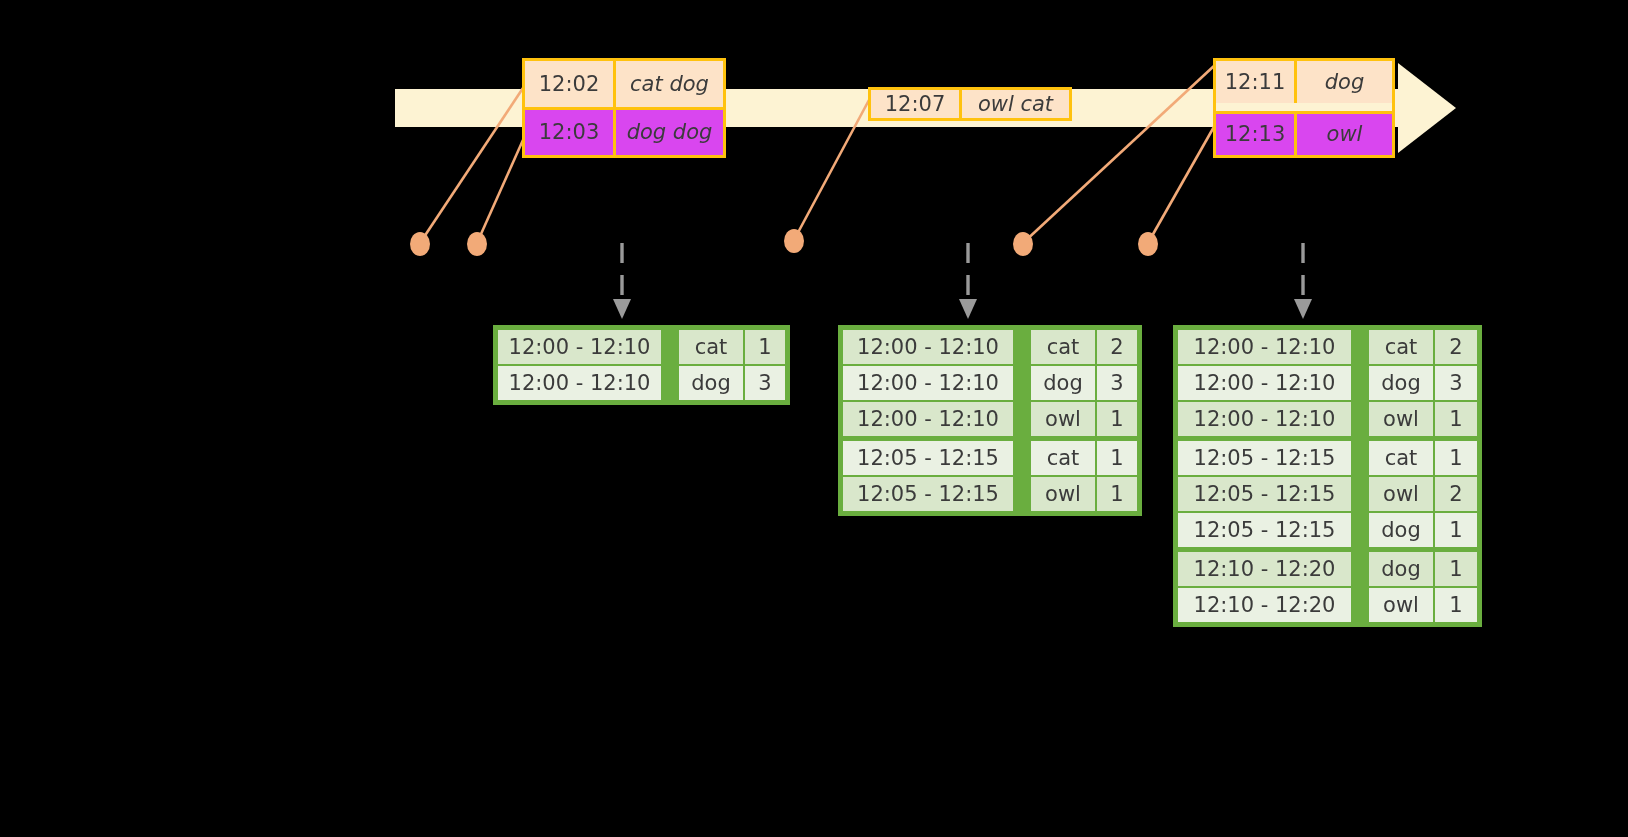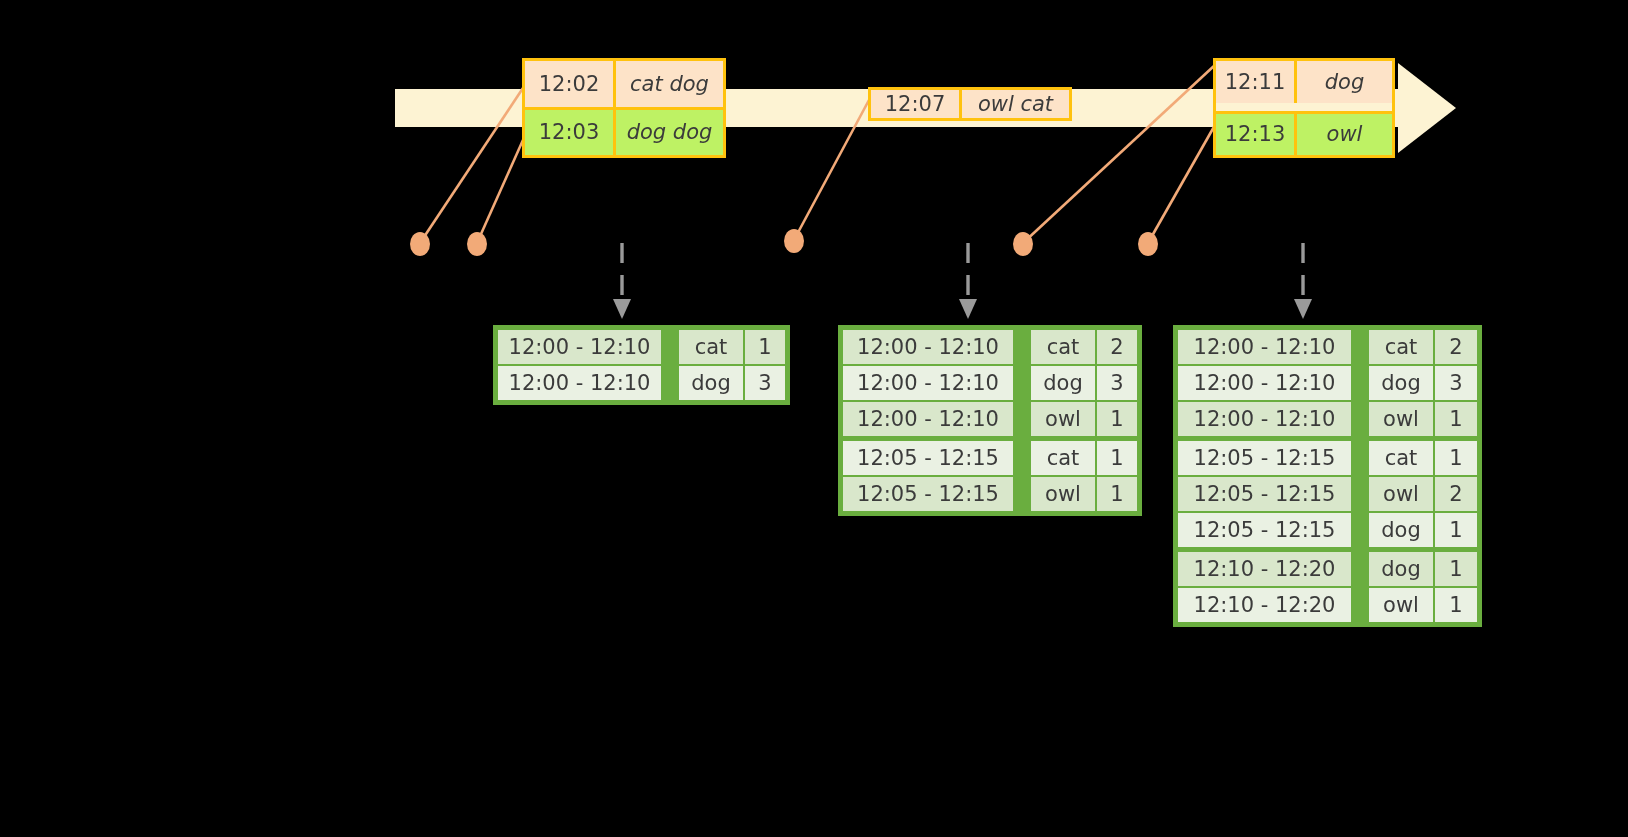--- a/index.html
+++ b/index.html
@@ -30,21 +30,21 @@
   }
   .ev-row{display:flex;flex:1 1 0;min-height:0;}
   .ev-row + .ev-row{border-top:3px solid #ffc20e;}
   .ev-time,.ev-val{
     display:flex;align-items:center;justify-content:center;
     font-size:21px;color:#3b3b3b;white-space:nowrap;
   }
   .ev-time{width:88px;border-right:3px solid #ffc20e;}
   .ev-val{flex:1 1 auto;font-style:italic;}
   .sh-a .ev-time,.sh-a .ev-val{background:#fde3c8;}
-  .sh-b .ev-time,.sh-b .ev-val{background:#bef264;}
+  .sh-b .ev-time,.sh-b .ev-val{background:#d946ef;}
 
   #ev1{left:522px;top:58px;width:204px;height:100px;}
   #ev2{left:868px;top:87px;width:204px;height:34px;}
   #ev3{left:1213px;top:58px;width:182px;height:100px;gap:8px;}
   #ev3 .ev-time{width:78px;}
 
   
   .dot{
     position:absolute;width:20px;height:24px;border-radius:50%;
     background:#f2aa78;

